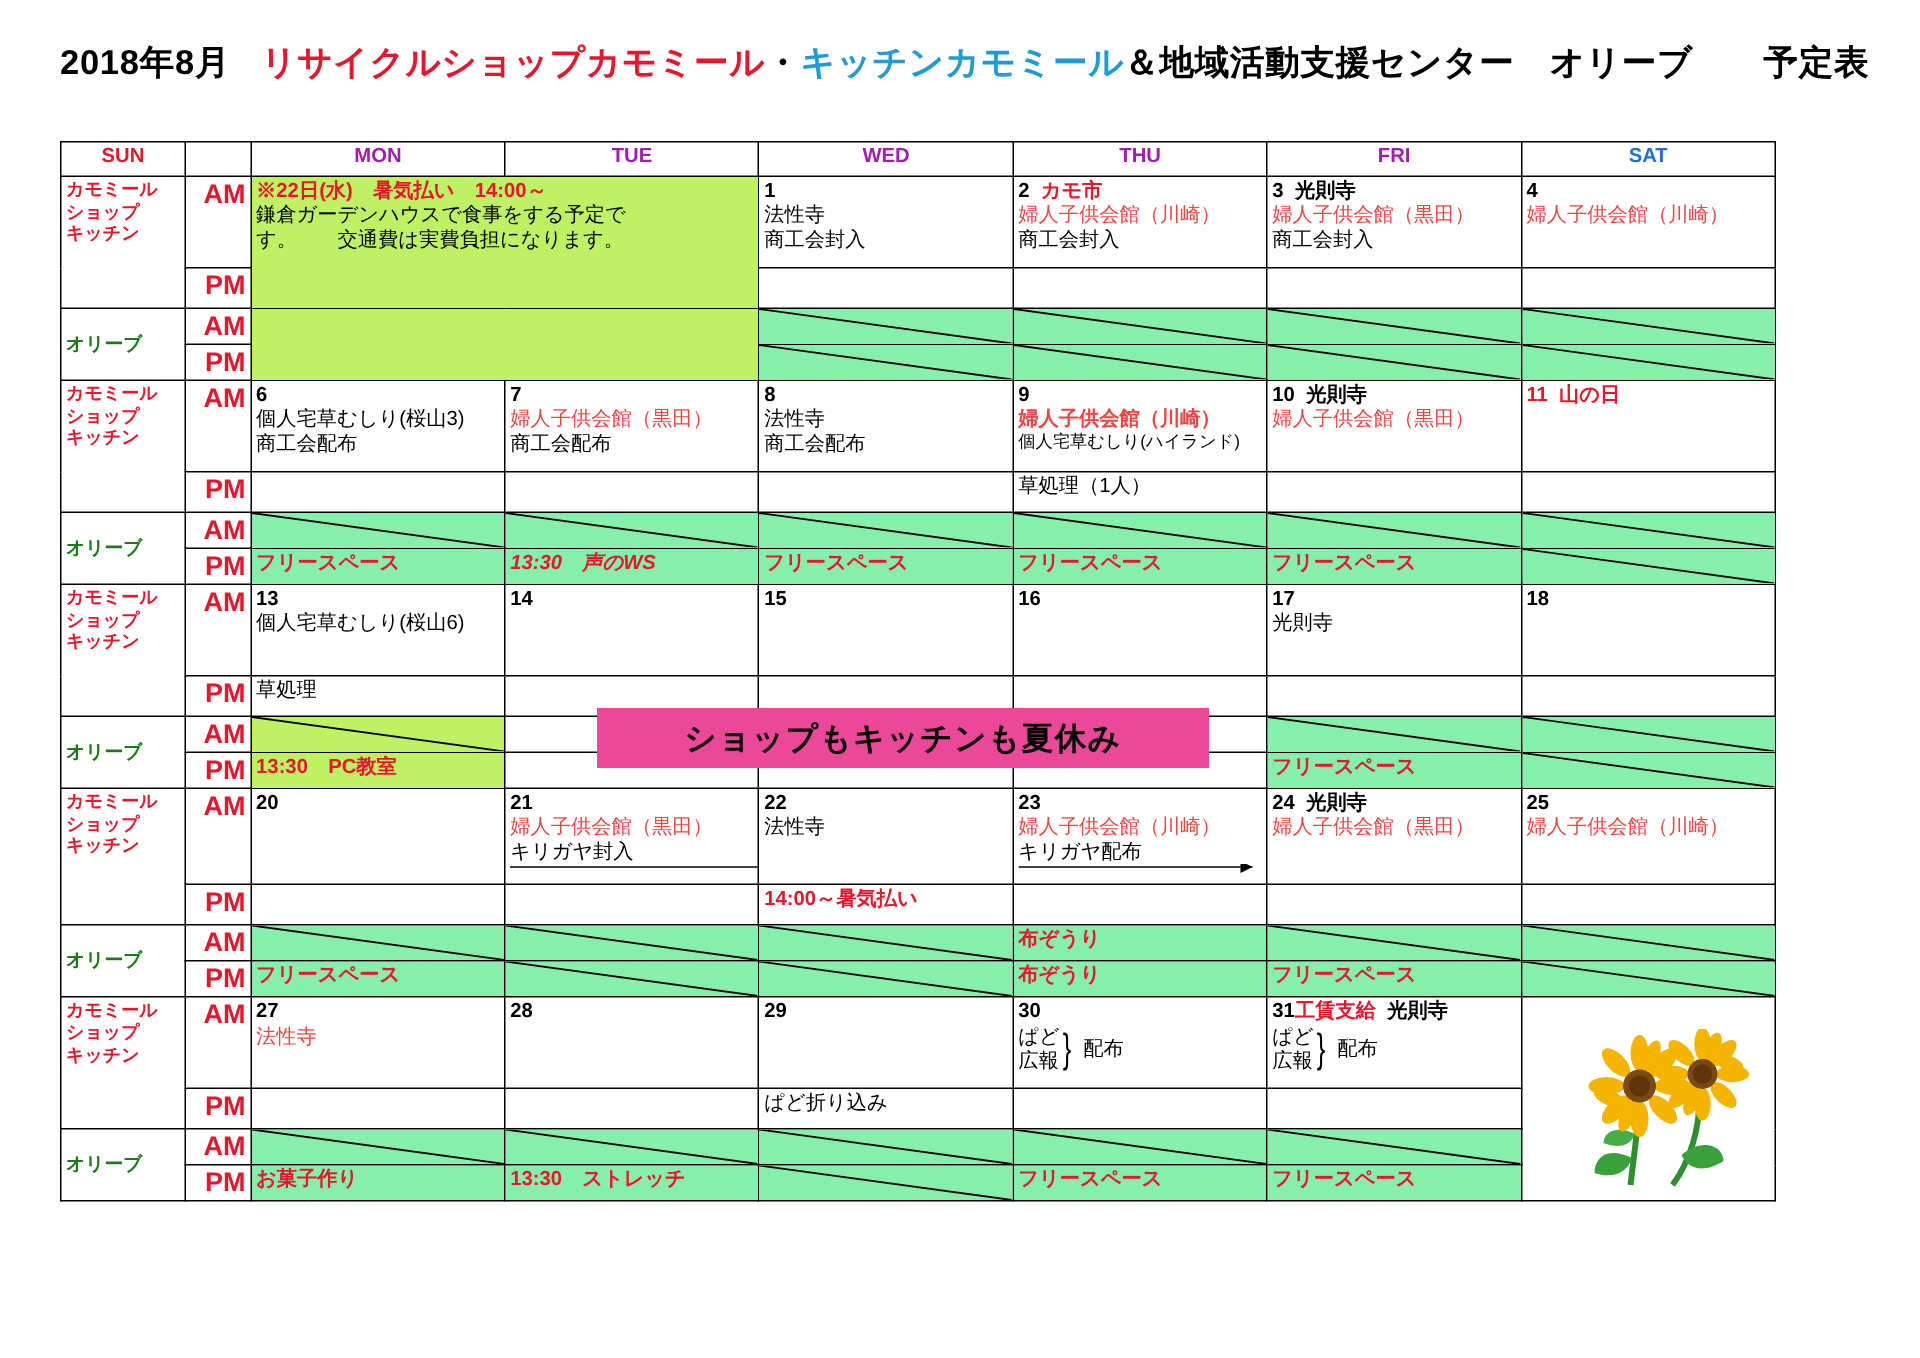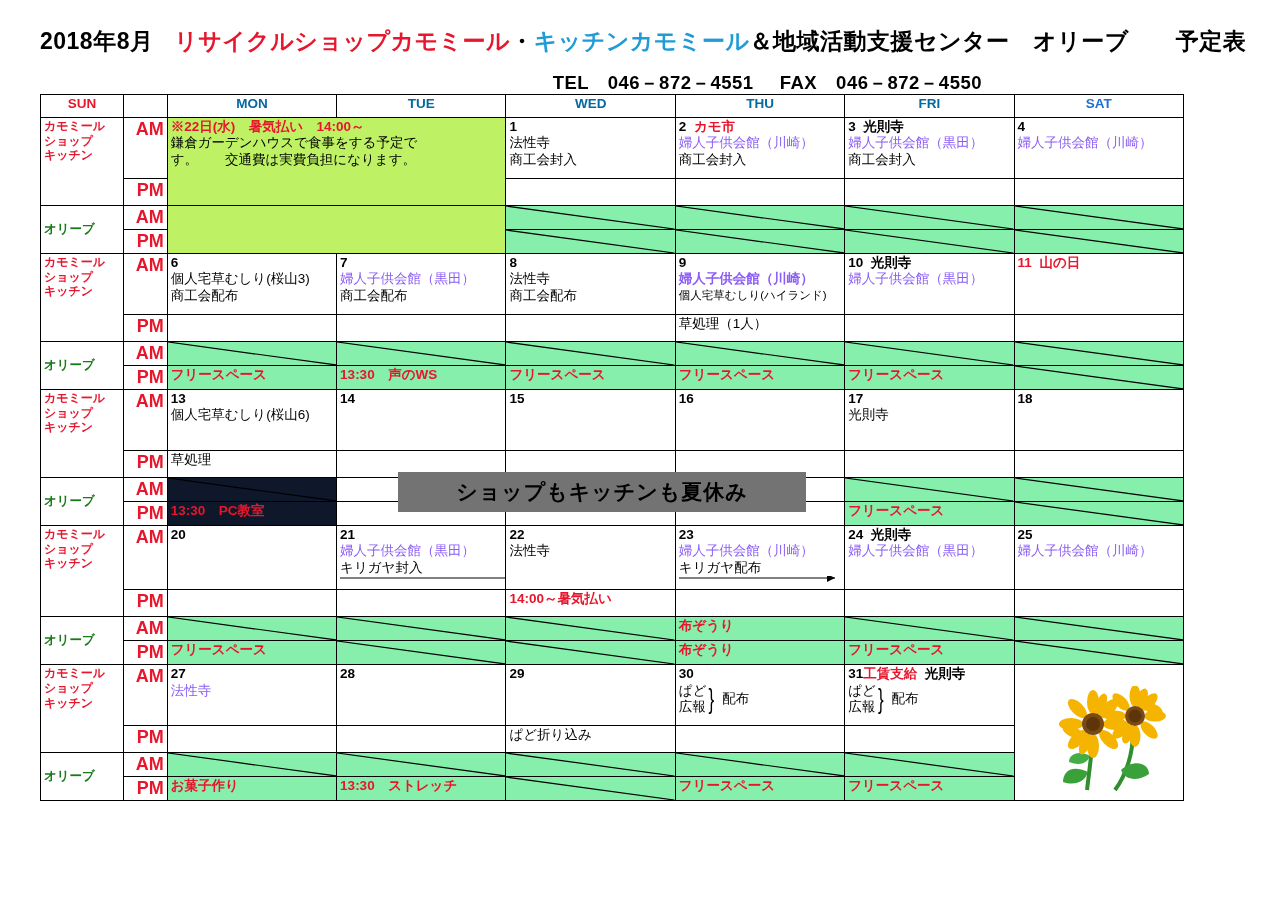--- a/index.html
+++ b/index.html
@@ -73,21 +73,21 @@
   thead th {
     text-align: center;
     font-weight: bold;
     height: 20px;
     padding: 2px 0;
     font-size: 13.5px;
     vertical-align: middle;
   }
   th.sun { color: #e8162c; }
   th.sat { color: #1f6fd0; }
-  th.wd  { color: #0369a1; }
+  th.wd  { color: #a21caf; }
 
   
   td.grouplabel {
     font-size: 12px;
     line-height: 1.15;
     font-weight: bold;
     color: #e8162c;
     padding-top: 3px;
     vertical-align: top;
     margin-top: 28px;
@@ -104,51 +104,51 @@
     color: #e8162c;
     font-size: 18px;
     vertical-align: middle;
   }
   td.ampm.olive { color: #e8162c; }
 
   
   .daynum { font-weight: bold; font-size: 13.5px; }
   .daynum.red { color: #e8162c; }
   .ln { display: block; line-height: 1.22; }
-  .blue { color: #8b5cf6; }
+  .blue { color: #ef4444; }
   .red  { color: #e8162c; }
   .black{ color: #000; }
   .sm { font-size: 11.5px; }
 
   
   tr.am-main td { height: 58px; }
   tr.pm-main td { height: 24px; }
   tr.olive-row td { height: 17px; }
 
   
   td.bluebox { background: #bef264; }
   td.greenbg { background: #86efac; }
-  td.olivedark { background: #0f172a; }
+  td.olivedark { background: #bef264; }
 
   
   .diag {
     position: absolute;
     left: 0; top: 0; right: 0; bottom: 0;
     pointer-events: none;
   }
   .diag svg { width: 100%; height: 100%; display: block; }
 
   
   .holiday-banner {
     position: absolute;
     left: 398px;
     top: 472px;
     width: 408px;
     height: 40px;
-    background: #737373;
+    background: #ec4899;
     display: flex;
     align-items: center;
     justify-content: center;
     font-size: 21px;
     font-weight: bold;
     color: #000;
     letter-spacing: 1px;
     z-index: 5;
   }
 
@@ -182,23 +182,20 @@
 </head>
 <body>
 
 <div class="page">
 
   <div class="title-row">
     <span class="t-date">2018年8月</span>
     <span>&nbsp;&nbsp;</span><span class="t-shop">リサイクルショップカモミール</span><span class="t-dot">・</span><span class="t-kitchen">キッチンカモミール</span><span class="t-rest">＆地域活動支援センター　オリーブ　　予定表</span>
   </div>
 
-  <div class="tel-row">
-    <span>TEL　046－872－4551</span><span class="tel-gap"></span><span>FAX　046－872－4550</span>
-  </div>
 
   <table class="cal">
     <colgroup>
       <col class="c-lab">
         <col class="c-ap">
       <col class="c-day">
         <col class="c-day">
         <col class="c-day">
         <col class="c-day">
         <col class="c-day">
@@ -414,21 +411,21 @@
               </svg>
             </span>
           </td>
       </tr>
       <tr class="olive-row">
         <td class="ampm olive">PM</td>
         <td class="greenbg">
             <span class="ln red" style="font-weight:bold;">フリースペース</span>
           </td>
         <td class="greenbg">
-            <span class="ln red" style="font-weight:bold;">13:30　声のWS</span>
+            <span class="ln red" style="font-weight:bold;font-style:italic;">13:30　声のWS</span>
           </td>
         <td class="greenbg">
             <span class="ln red" style="font-weight:bold;">フリースペース</span>
           </td>
         <td class="greenbg">
             <span class="ln red" style="font-weight:bold;">フリースペース</span>
           </td>
         <td class="greenbg">
             <span class="ln red" style="font-weight:bold;">フリースペース</span>
           </td>

